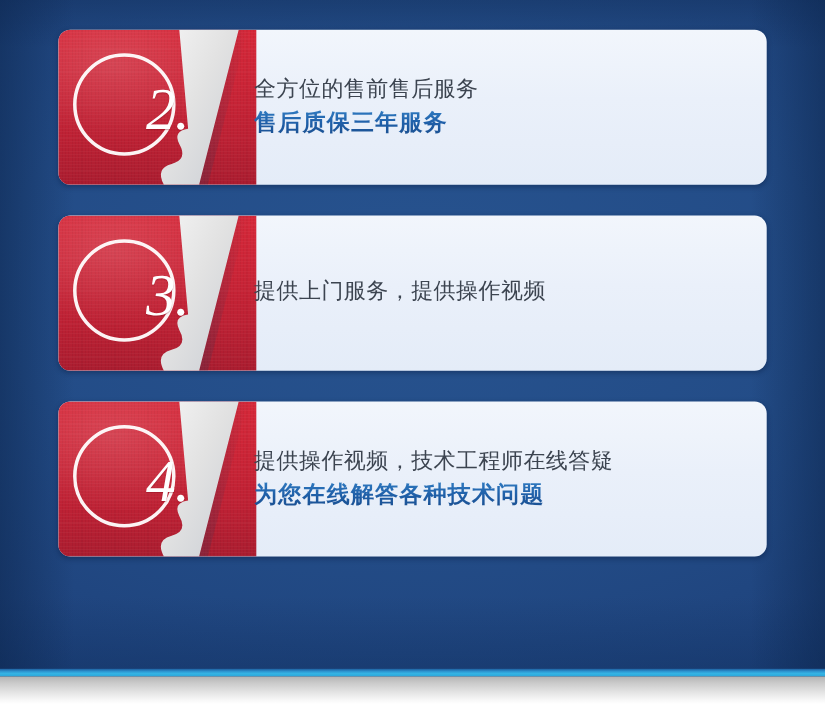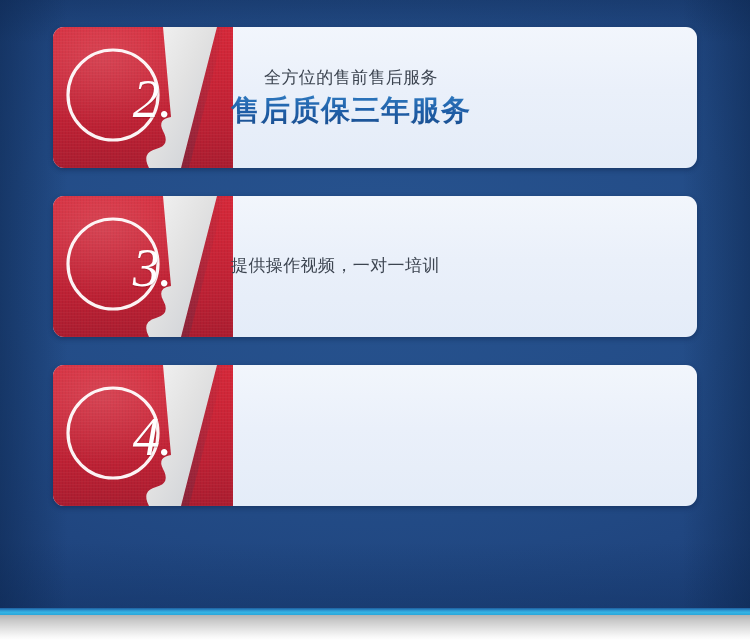--- a/index.html
+++ b/index.html
@@ -129,32 +129,31 @@
     position: absolute;
     left: 178px;
     top: 0;
     height: 141px;
     display: flex;
     flex-direction: column;
     justify-content: center;
     gap: 6px;
   }
   .sub {
-    font-family: Liberation Serif, serif;
-    font-size: 17px;
+    font-family: Liberation Mono, monospace;
+    font-size: 20px;
     font-weight: 400;
     color: #3c4450;
     letter-spacing: .4px;
     line-height: 1.1;
     white-space: nowrap;
-    text-align: center;
   }
   .headline {
     font-family: "Liberation Sans", "DejaVu Sans", sans-serif;
-    font-size: 29px;
+    font-size: 21px;
     font-weight: 700;
     color: #1f5fa8;
     letter-spacing: 1px;
     line-height: 1.12;
     white-space: nowrap;
     background: linear-gradient(to bottom, #2f7ac0 0%, #1f5fa8 52%, #1b5091 100%);
     -webkit-background-clip: text;
     background-clip: text;
     color: transparent;
   }
@@ -209,33 +208,37 @@
       <svg class="ring" viewBox="0 0 180 141">
         <circle cx="60" cy="68" r="45" fill="none" stroke="#ffffff" stroke-width="3.2" opacity="0.95"></circle>
       </svg>
       <div class="badge-num">3.</div>
     </div>
     <svg class="peel" viewBox="0 0 200 141">
       <path d="M172 0 L136 141 L128 141 L163 0 Z" fill="url(#sh1)"></path>
       <path d="M164 0 L128 141 L96 141 Q88 126 103 122 Q118 118 110 104 Q104 92 118 90 L110 0 Z" fill="url(#pg1)"></path>
     </svg>
     <div class="card-text">
-      <div class="sub">提供操作视频，一对一培训</div>
+      <div class="sub">提供上门服务，提供操作视频</div>
     </div>
   </div>
 
   <div class="card c3">
     <div class="badge">
       <div class="badge-fill"></div>
       <div class="badge-texture"></div>
       <div class="badge-sheen"></div>
       <svg class="ring" viewBox="0 0 180 141">
         <circle cx="60" cy="68" r="45" fill="none" stroke="#ffffff" stroke-width="3.2" opacity="0.95"></circle>
       </svg>
       <div class="badge-num">4.</div>
     </div>
     <svg class="peel" viewBox="0 0 200 141">
       <path d="M172 0 L136 141 L128 141 L163 0 Z" fill="url(#sh1)"></path>
       <path d="M164 0 L128 141 L96 141 Q88 126 103 122 Q118 118 110 104 Q104 92 118 90 L110 0 Z" fill="url(#pg1)"></path>
     </svg>
+    <div class="card-text">
+      <div class="sub">提供操作视频，技术工程师在线答疑</div>
+      <div class="headline">为您在线解答各种技术问题</div>
+    </div>
   </div>
 
 </div>
 
 </body></html>

